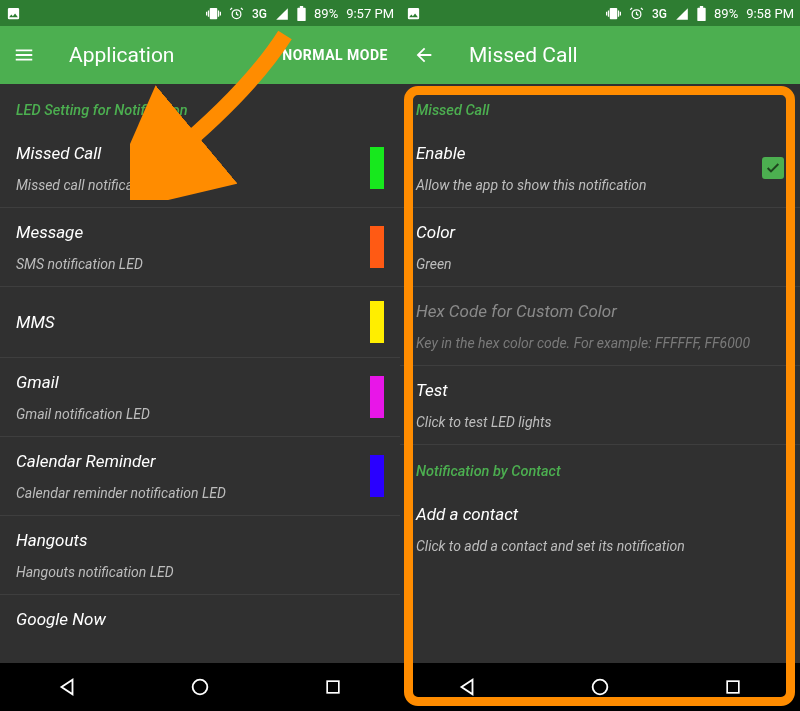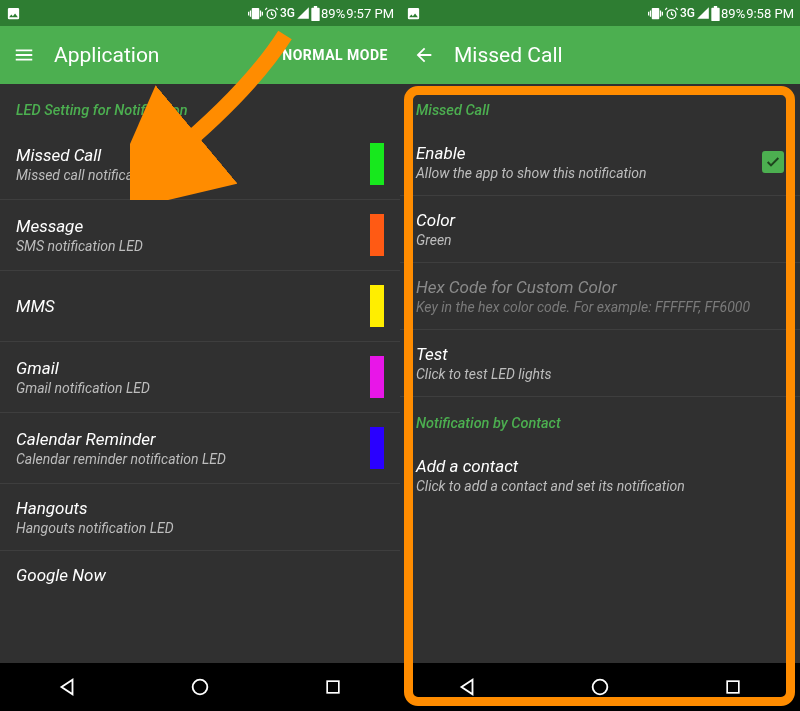--- a/index.html
+++ b/index.html
@@ -29,32 +29,32 @@
     height: 26px;
     background: #2e7d32;
     color: #fff;
     display: flex;
     align-items: center;
     padding: 0 6px;
     font-size: 13px;
   }
   .statusbar .left-icons { display: flex; gap: 6px; }
   .statusbar .spacer { flex: 1; }
-  .statusbar .right-icons { display: flex; align-items: center; gap: 1px; }
+  .statusbar .right-icons { display: flex; align-items: flex-end; gap: 8px; }
   .statusbar .netlabel { font-weight: 500; font-size: 12px; }
   .svg-ico { display:block; }
   
   .appbar {
     height: 58px;
     background: #4caf50;
     display: flex;
     align-items: center;
     color: #fff;
     padding: 0 12px;
-    gap: 18px;
+    gap: 33px;
   }
   .appbar .title { font-size: 21px; font-weight: 400; flex: 1; }
   .appbar .mode { font-size: 14px; font-weight: 700; letter-spacing: .5px; margin-left: 44px; }
   .hamburger, .backbtn { width: 24px; height: 24px; display:flex; align-items:center; justify-content:center; }
   
   .content { flex: 1; overflow: hidden; font-style: italic; }
   .cat-label {
     color: #4caf50;
     font-size: 14.5px;
     font-weight: 500;
@@ -62,21 +62,21 @@
   }
   .row {
     padding: 14px 16px 14px 16px;
     border-bottom: 1px solid #3e3e3e;
     display: flex;
     align-items: center;
     gap: 12px;
   }
   .row .txt { flex: 1; }
   .row .title { color: #fff; font-size: 17px; }
-  .row .sub { color: #bdbdbd; font-size: 14px; margin-top: 2px; }
+  .row .sub { color: #bdbdbd; font-size: 14px; margin-top: 14px; }
   .row.disabled .title { color: #8a8a8a; }
   .row.disabled .sub { color: #7a7a7a; }
   .swatch { width: 14px; height: 42px; }
   .checkbox {
     width: 22px; height: 22px; border-radius: 3px;
     background: #4caf50; display:flex; align-items:center; justify-content:center;
   }
   
   .navbar {
     height: 48px;

